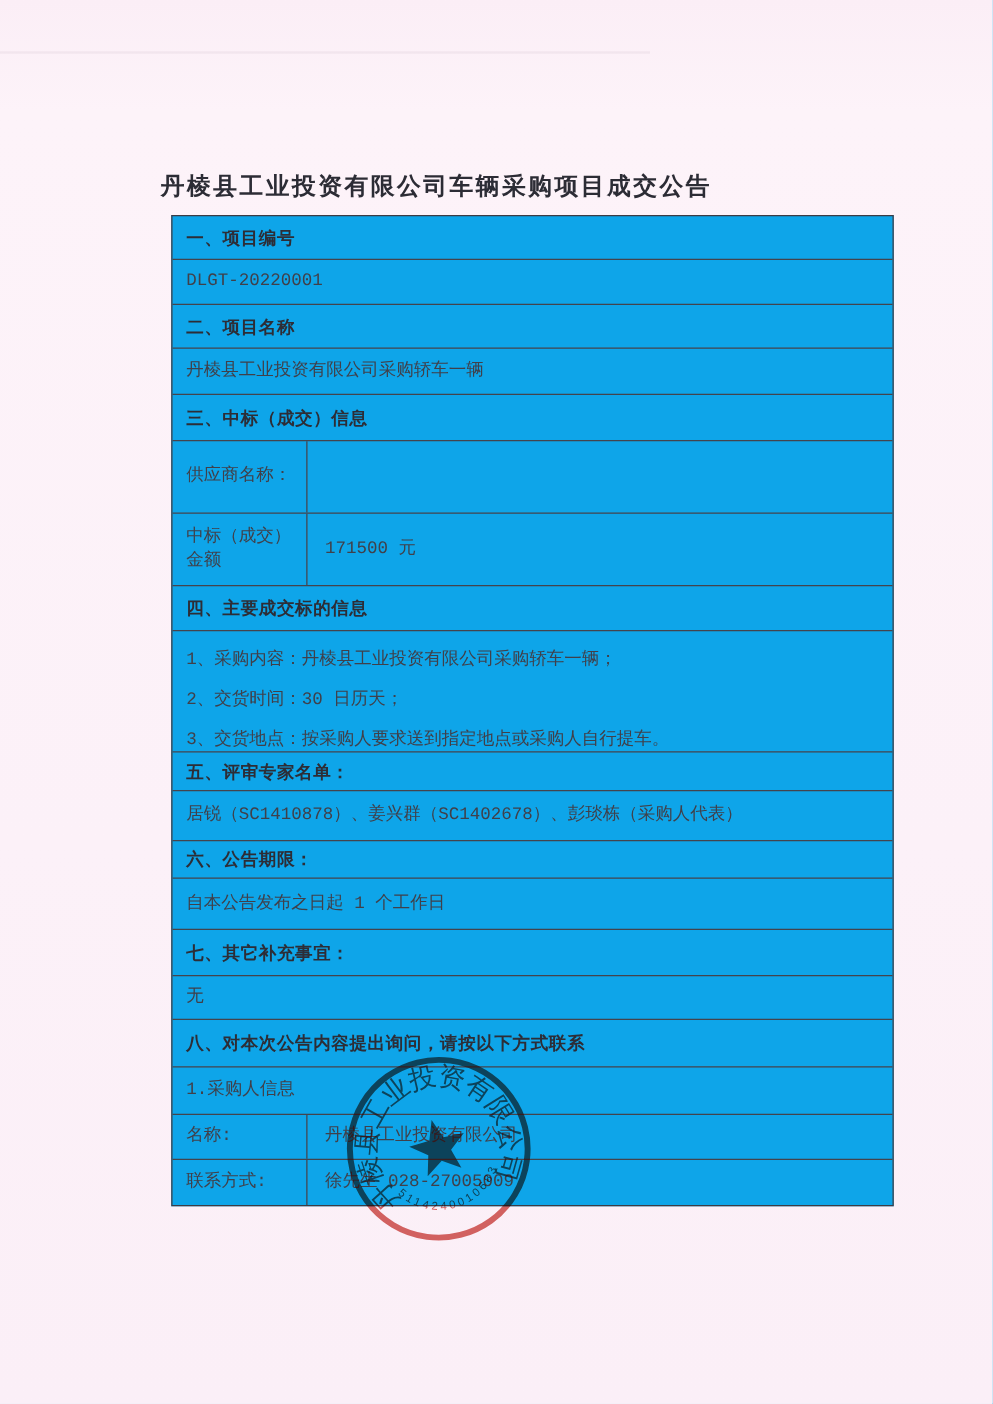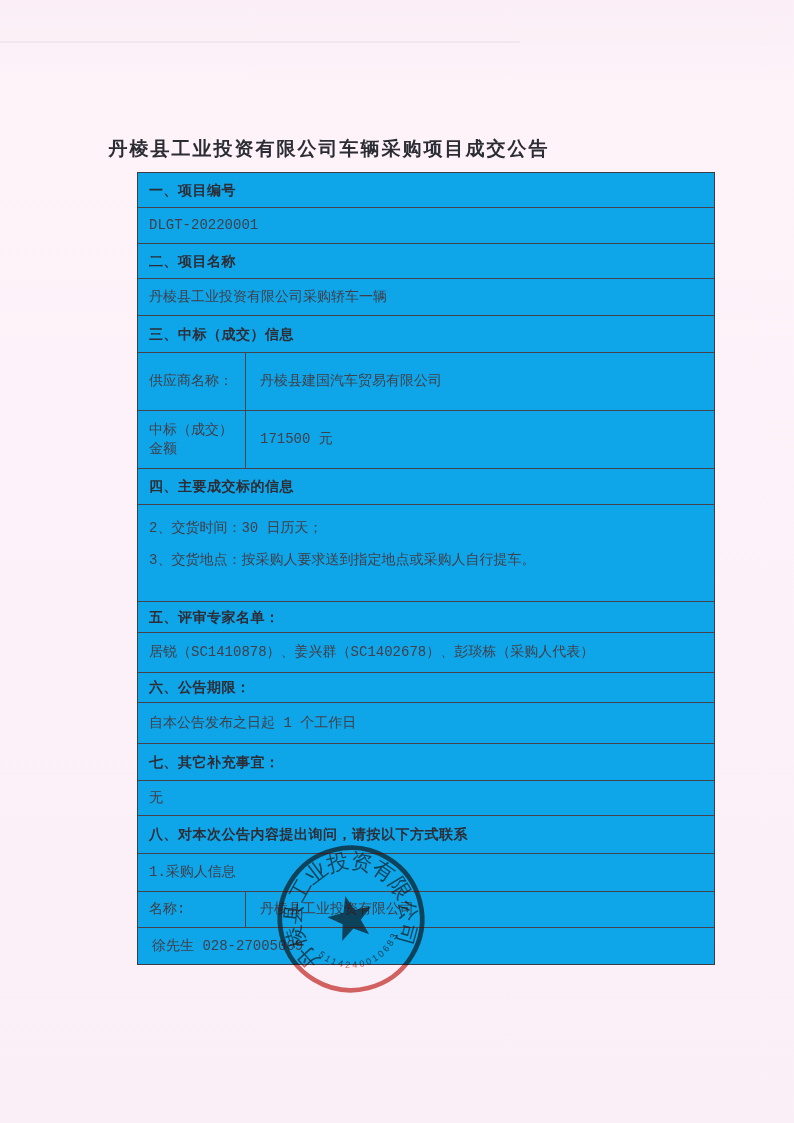--- a/index.html
+++ b/index.html
@@ -21,20 +21,21 @@
     background: rgba(160,140,160,0.10);
   }
   .page-title {
     position: absolute; top: 136px; left: 0; width: 658px;
     text-align: center;
     font-family: "Liberation Sans", sans-serif;
     font-weight: bold;
     font-size: 19px;
     letter-spacing: 2px;
     color: #2c2c35;
+    padding-left: 20px;
   }
   .doc-table {
     position: absolute; left: 137px; top: 172px; width: 578px;
     box-sizing: border-box;
     border: 1.5px solid #3c3c45;
     background: #0ea5e9;
   }
   .row {
     box-sizing: border-box;
     border-bottom: 1px solid #44444d;
@@ -91,48 +92,49 @@
 
 <div class="doc-table">
   <div class="row header" style="height:35px">一、项目编号</div>
   <div class="row" style="height:36px">DLGT-20220001</div>
   <div class="row header" style="height:35px">二、项目名称</div>
   <div class="row" style="height:37px">丹棱县工业投资有限公司采购轿车一辆</div>
   <div class="row header" style="height:37px">三、中标（成交）信息</div>
 
   <div class="row pair" style="height:58px">
     <div class="cell-label">供应商名称：</div>
-    <div class="cell-value">丹棱县建国汽车贸易有限公司</div>
   </div>
   <div class="row pair" style="height:58px">
     <div class="cell-label">中标（成交）金额</div>
     <div class="cell-value">171500 元</div>
   </div>
 
   <div class="row header" style="height:36px">四、主要成交标的信息</div>
 
   <div class="row lines" style="height:97px">
+    <div class="line">1、采购内容：丹棱县工业投资有限公司采购轿车一辆；</div>
     <div class="line">2、交货时间：30 日历天；</div>
     <div class="line">3、交货地点：按采购人要求送到指定地点或采购人自行提车。</div>
   </div>
 
   <div class="row header" style="height:31px">五、评审专家名单：</div>
   <div class="row" style="height:40px">居锐（SC1410878）、姜兴群（SC1402678）、彭琰栋（采购人代表）</div>
   <div class="row header" style="height:30px">六、公告期限：</div>
   <div class="row" style="height:41px">自本公告发布之日起 1 个工作日</div>
   <div class="row header" style="height:37px">七、其它补充事宜：</div>
   <div class="row" style="height:35px">无</div>
   <div class="row header" style="height:38px">八、对本次公告内容提出询问，请按以下方式联系</div>
   <div class="row" style="height:38px">1.采购人信息</div>
 
   <div class="row pair" style="height:36px">
     <div class="cell-label">名称:</div>
     <div class="cell-value">丹棱县工业投资有限公司</div>
   </div>
   <div class="row pair" style="height:36px">
+    <div class="cell-label">联系方式:</div>
     <div class="cell-value">徐先生 028-27005009</div>
   </div>
 </div>
 
 <svg class="seal" viewBox="0 0 200 200" xmlns="http://www.w3.org/2000/svg">
   <defs>
     <path id="sealArcTop" d="M 51 141 A 64 64 0 1 1 149 141" fill="none"></path>
     <path id="sealArcBottom" d="M 46.3 131 A 62 62 0 0 0 153.7 131" fill="none"></path>
   </defs>
   <circle cx="100" cy="100" r="90" fill="none" stroke="#cc4540" stroke-width="6"></circle>

